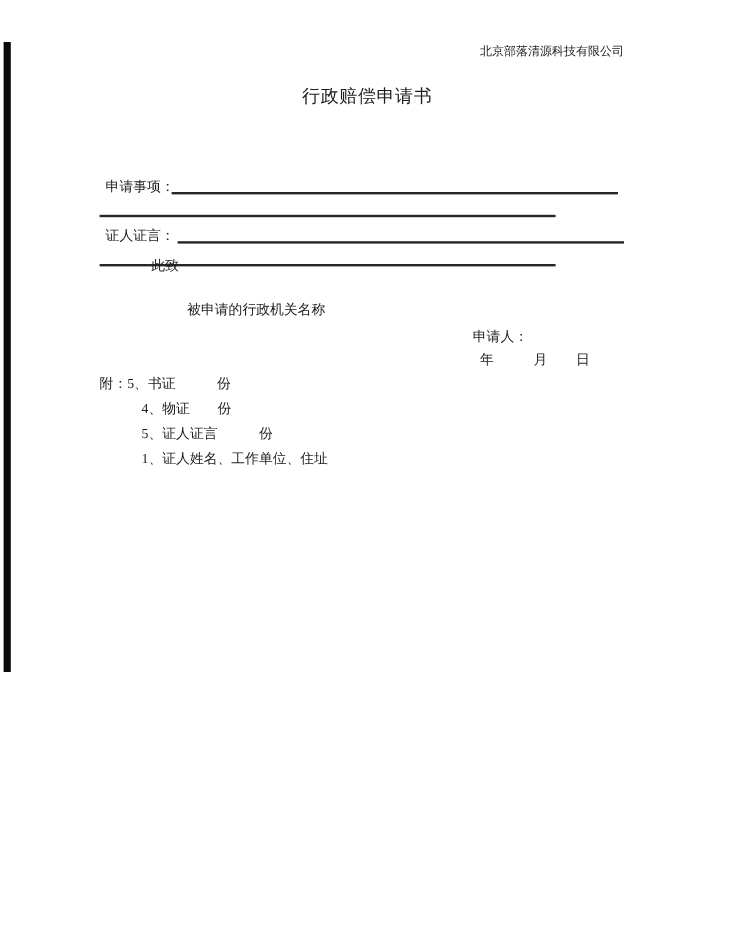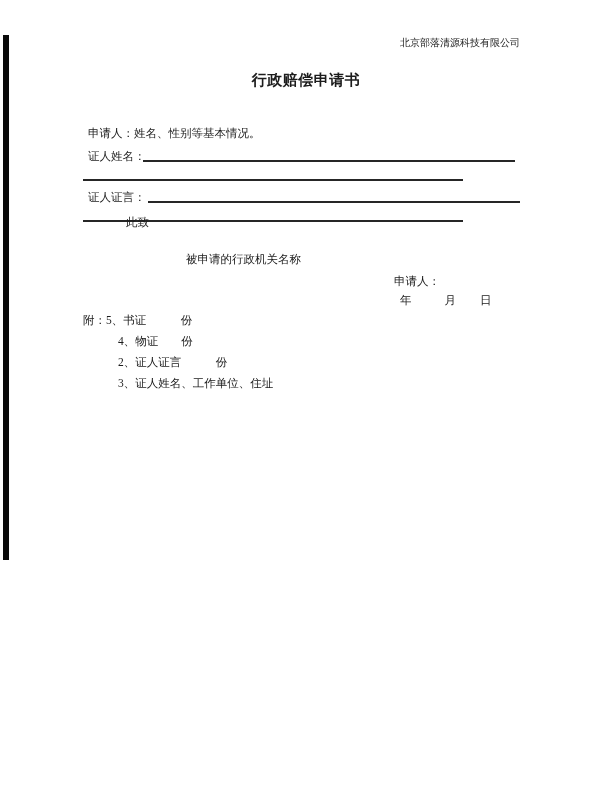--- a/index.html
+++ b/index.html
@@ -33,34 +33,34 @@
     font-size: 10px;
     letter-spacing: 0px;
   }
 
   .doc-title {
     top: 71px;
     left: 0;
     right: 0;
     text-align: center;
     font-size: 15px;
-    font-weight: bold;
+    font-weight: normal;
     letter-spacing: 0.5px;
   }
 
   .body-text {
     font-size: 11.5px;
     line-height: 14px;
   }
 
   .l-applicant   { left: 88px;  top: 126px; }
   .l-items-label { left: 88px;  top: 149px; }
   .l-reason-label{ left: 88px;  top: 190px; }
   .l-cizhi       { left: 126px; top: 215px; }
-  .l-agency      { left: 186px; top: 252px; }
+  .l-agency      { left: 156px; top: 252px; }
   .l-signature   { left: 394px; top: 274px; }
   .l-date        { left: 400px; top: 293px; display: flex; }
   .l-date .m-char{ margin-left: 33px; }
   .l-date .d-char{ margin-left: 24px; }
 
   .l-att1 { left: 83px;  top: 313px; }
   .l-att2 { left: 118px; top: 334px; }
   .l-att3 { left: 118px; top: 355px; }
   .l-att4 { left: 118px; top: 376px; }
 
@@ -78,23 +78,22 @@
 <body>
 
 <div class="page">
 
   <div class="edge-bar"></div>
 
   <div class="abs company-header">北京部落清源科技有限公司</div>
 
   <div class="abs doc-title">行政赔偿申请书</div>
 
-  <div class="abs body-text l-applicant">申请人：姓名、性别等基本情况。</div>
 
-  <div class="abs body-text l-items-label">证人姓名：</div>
+  <div class="abs body-text l-items-label">申请事项：</div>
   <div class="blank-line u-items"></div>
   <div class="blank-line u-cont1"></div>
 
   <div class="abs body-text l-reason-label">证人证言：</div>
   <div class="blank-line u-reason"></div>
   <div class="blank-line u-cont2"></div>
 
   <div class="abs body-text l-cizhi">此致</div>
 
   <div class="abs body-text l-agency">被申请的行政机关名称</div>
@@ -102,16 +101,16 @@
   <div class="abs body-text l-signature">申请人：</div>
 
   <div class="abs body-text l-date">
     <span>年</span>
     <span class="m-char">月</span>
     <span class="d-char">日</span>
   </div>
 
   <div class="abs body-text l-att1">附：5、书证　　　份</div>
   <div class="abs body-text l-att2">4、物证　　份</div>
-  <div class="abs body-text l-att3">2、证人证言　　　份</div>
-  <div class="abs body-text l-att4">3、证人姓名、工作单位、住址</div>
+  <div class="abs body-text l-att3">5、证人证言　　　份</div>
+  <div class="abs body-text l-att4">1、证人姓名、工作单位、住址</div>
 
 </div>
 
 </body></html>

